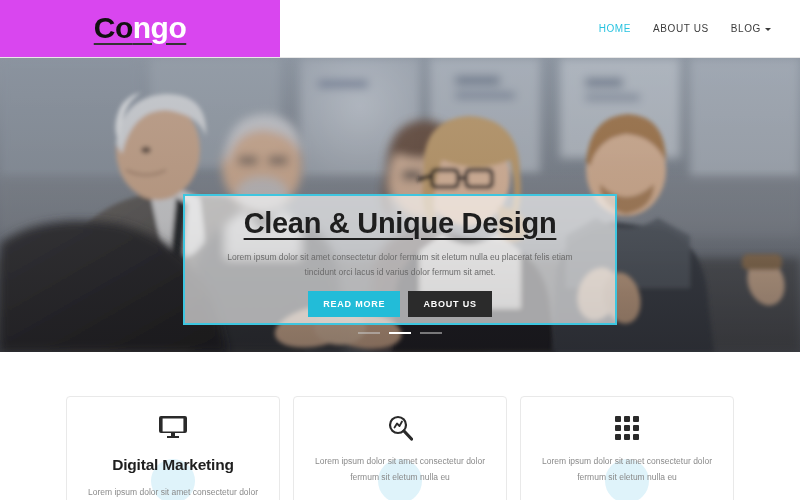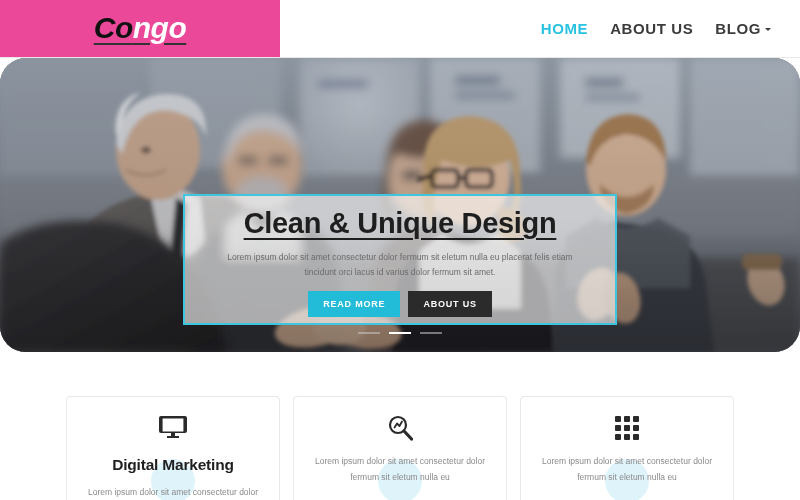--- a/index.html
+++ b/index.html
@@ -15,26 +15,25 @@
   .header {
     position:relative;
     height:58px;
     background:#ffffff;
     display:flex;
     align-items:stretch;
     border-bottom:1px solid #e8e8e8;
   }
   .logo-block {
     width:280px;
-    background:#ec4899;
+    background:#d946ef;
     display:flex;
     align-items:center;
     justify-content:center;
     flex:0 0 280px;
-    font-style:italic;
   }
   .logo {
     font-size:30px;
     font-weight:700;
     letter-spacing:-0.5px;
     text-decoration:underline;
     text-underline-offset:5px;
     text-decoration-thickness:2px;
     line-height:1;
     padding-bottom:2px;
@@ -44,22 +43,22 @@
 
   .nav {
     flex:1;
     display:flex;
     align-items:center;
     justify-content:flex-end;
     padding-right:18px;
     gap:0px;
   }
   .nav-item {
-    font-size:15px;
-    font-weight:700;
+    font-size:10px;
+    font-weight:400;
     letter-spacing:0.6px;
     color:#3b3b3b;
     padding:6px 11px;
     text-transform:uppercase;
     white-space:nowrap;
     cursor:pointer;
     display:inline-flex;
     align-items:center;
     gap:4px;
   }
@@ -73,21 +72,20 @@
     position:relative;
     top:1px;
   }
 
   
   .hero {
     position:relative;
     height:294px;
     overflow:hidden;
     background:#5d6068;
-    border-radius:26px;
   }
   .hero-photo {
     position:absolute;
     inset:0;
     overflow:hidden;
   }
   .hero-photo svg { width:100%; height:100%; display:block; }
 
   .hero-overlay-tint {
     position:absolute; inset:0;

